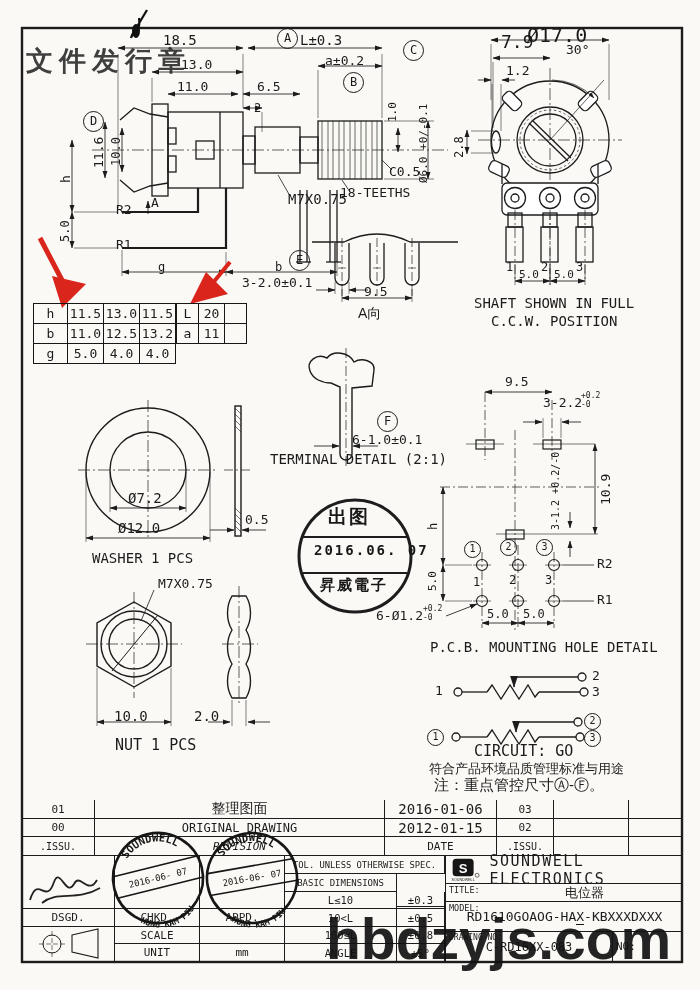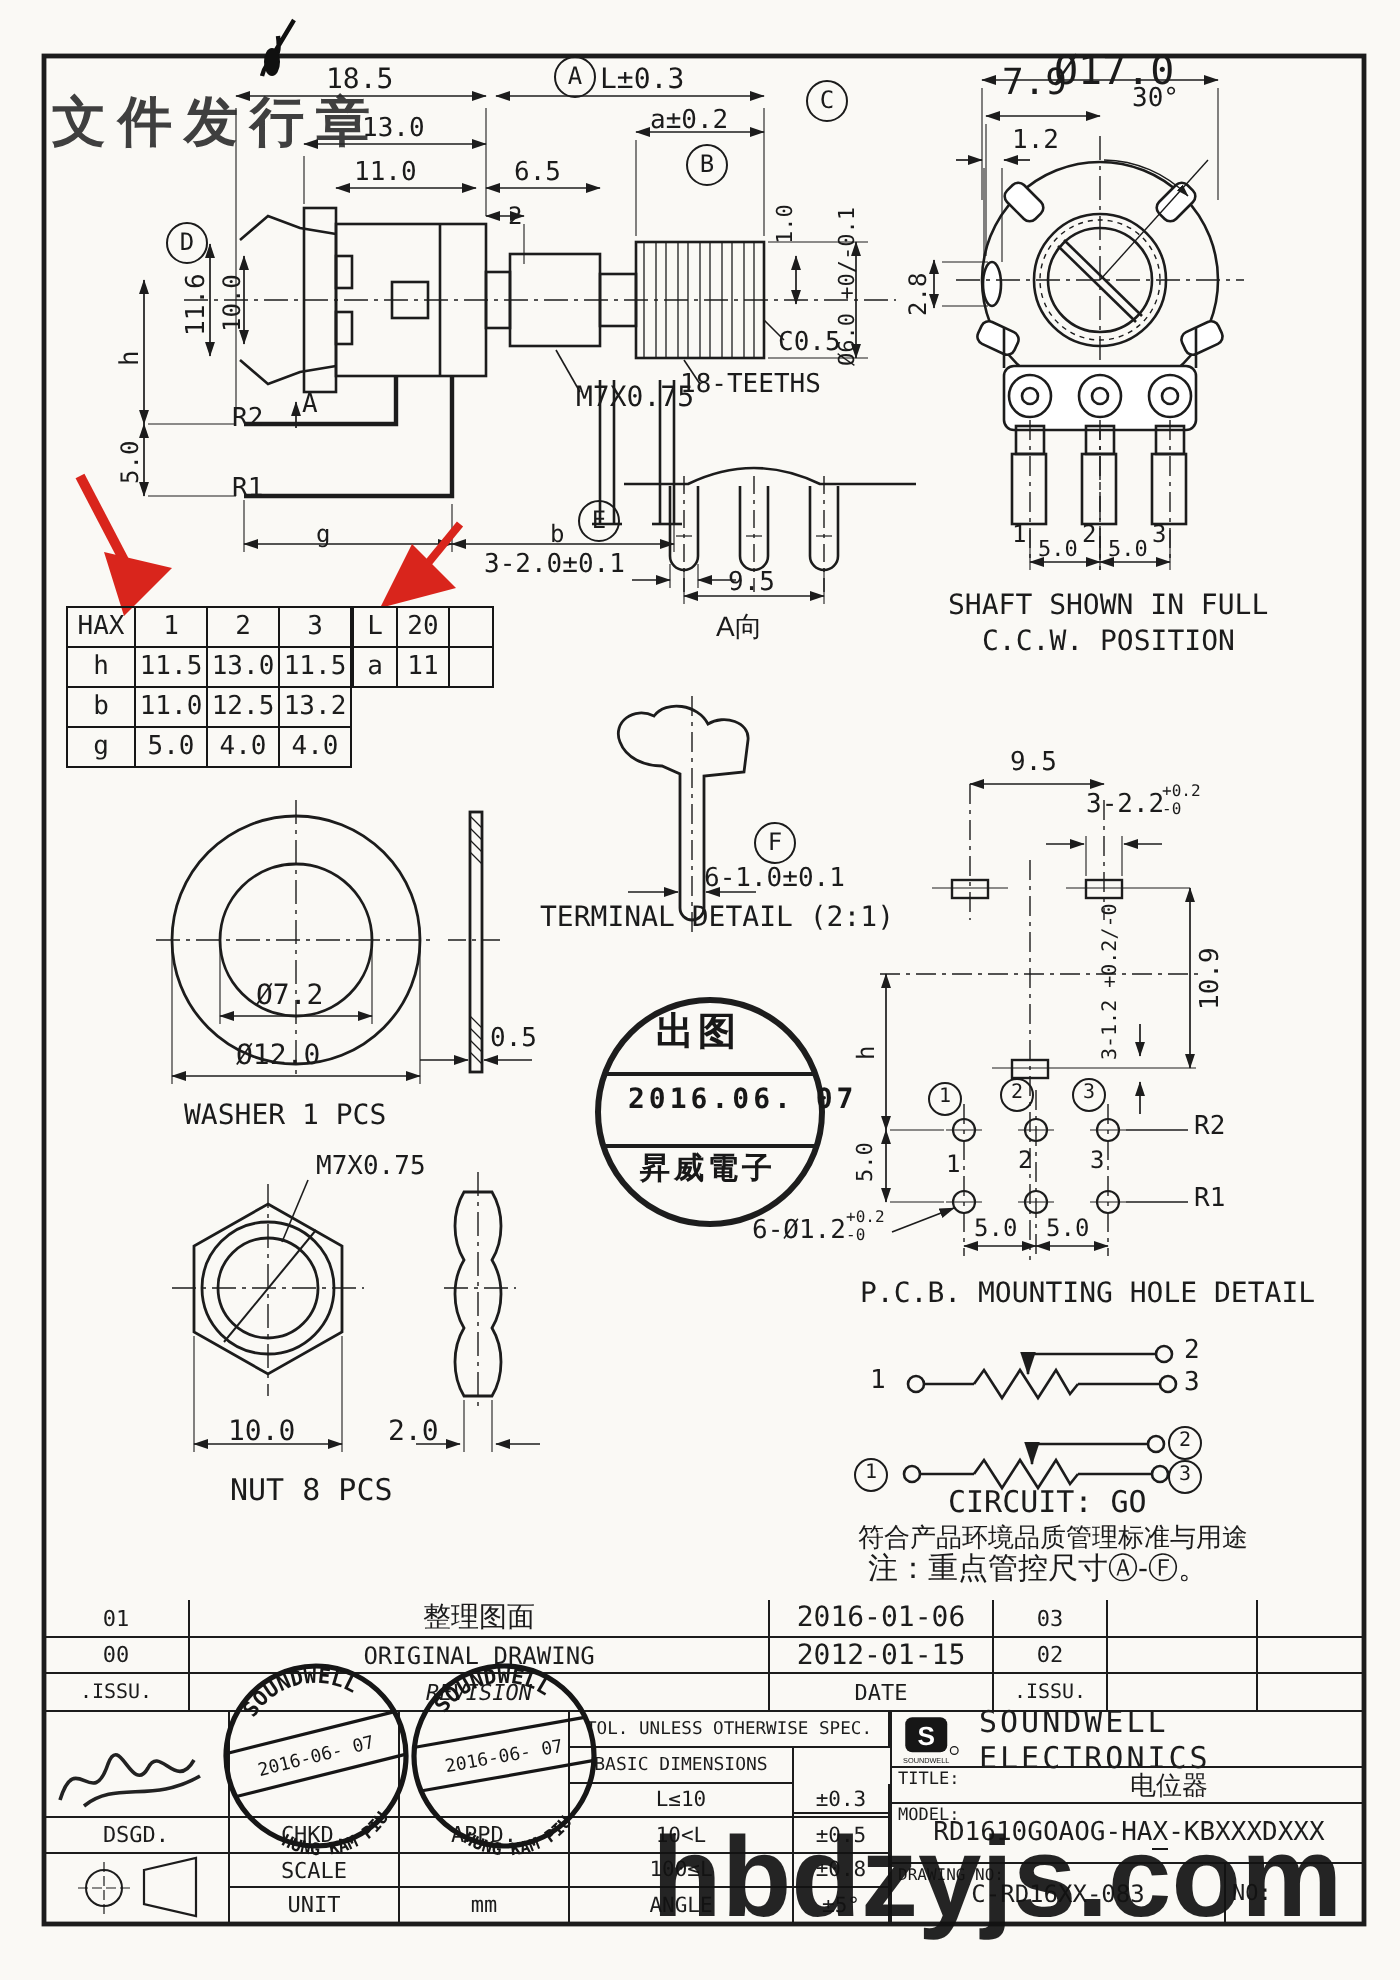--- a/index.html
+++ b/index.html
@@ -414,26 +414,20 @@
 
 <div class="tblbox" style="left:33px;top:303px;">
   <table class="dt" id="haxTable">
       <colgroup>
         <col style="width:34px">
         <col style="width:36px">
         <col style="width:36px">
         <col style="width:36px">
       </colgroup>
       <tbody>
-        <tr>
-          <td>HAX</td>
-          <td>1</td>
-          <td>2</td>
-          <td>3</td>
-        </tr>
         <tr>
           <td>h</td>
           <td>11.5</td>
           <td>13.0</td>
           <td>11.5</td>
         </tr>
         <tr>
           <td>b</td>
           <td>11.0</td>
           <td>12.5</td>
@@ -626,21 +620,21 @@
 <div class="lbl" style="left: 597px; top: 593px; font-size: 13px;">R1</div>
 <div class="lbl" style="left: 487px; top: 608px; font-size: 12px;">5.0</div>
 <div class="lbl" style="left: 523px; top: 608px; font-size: 12px;">5.0</div>
 <div class="lbl" style="left: 376px; top: 609px; font-size: 13px;">6-Ø1.2</div>
 <div class="lbl" style="left: 423px; top: 605px; font-size: 8px;">+0.2</div>
 <div class="lbl" style="left: 423px; top: 614px; font-size: 8px;">-0</div>
 <div class="lbl" style="left: 430px; top: 640px; font-size: 14px;">P.C.B. MOUNTING HOLE DETAIL</div>
 <div class="lbl" style="left: 158px; top: 577px; font-size: 13px;">M7X0.75</div>
 <div class="lbl" style="left: 114px; top: 709px; font-size: 14px;">10.0</div>
 <div class="lbl" style="left: 194px; top: 709px; font-size: 14px;">2.0</div>
-<div class="lbl" style="left: 115px; top: 738px; font-size: 15px;">NUT  8 PCS</div>
+<div class="lbl" style="left: 115px; top: 738px; font-size: 15px;">NUT  1 PCS</div>
 <div class="lbl" style="left: 435px; top: 684px; font-size: 13px;">1</div>
 <div class="lbl" style="left: 592px; top: 669px; font-size: 13px;">2</div>
 <div class="lbl" style="left: 592px; top: 685px; font-size: 13px;">3</div>
 <div class="lbl balloon bs" style="left: 427px; top: 729px;">1</div>
 <div class="lbl balloon bs" style="left: 584px; top: 713px;">2</div>
 <div class="lbl balloon bs" style="left: 584px; top: 730px;">3</div>
 <div class="lbl" style="left: 474px; top: 744px; font-size: 15px;">CIRCUIT: GO</div>
 <div class="lbl cjk" style="left: 429px; top: 762px; font-size: 13px;">符合产品环境品质管理标准与用途</div>
 <div class="lbl cjk" style="left: 434px; top: 777px; font-size: 15px;">注：重点管控尺寸Ⓐ-Ⓕ。</div>
 

